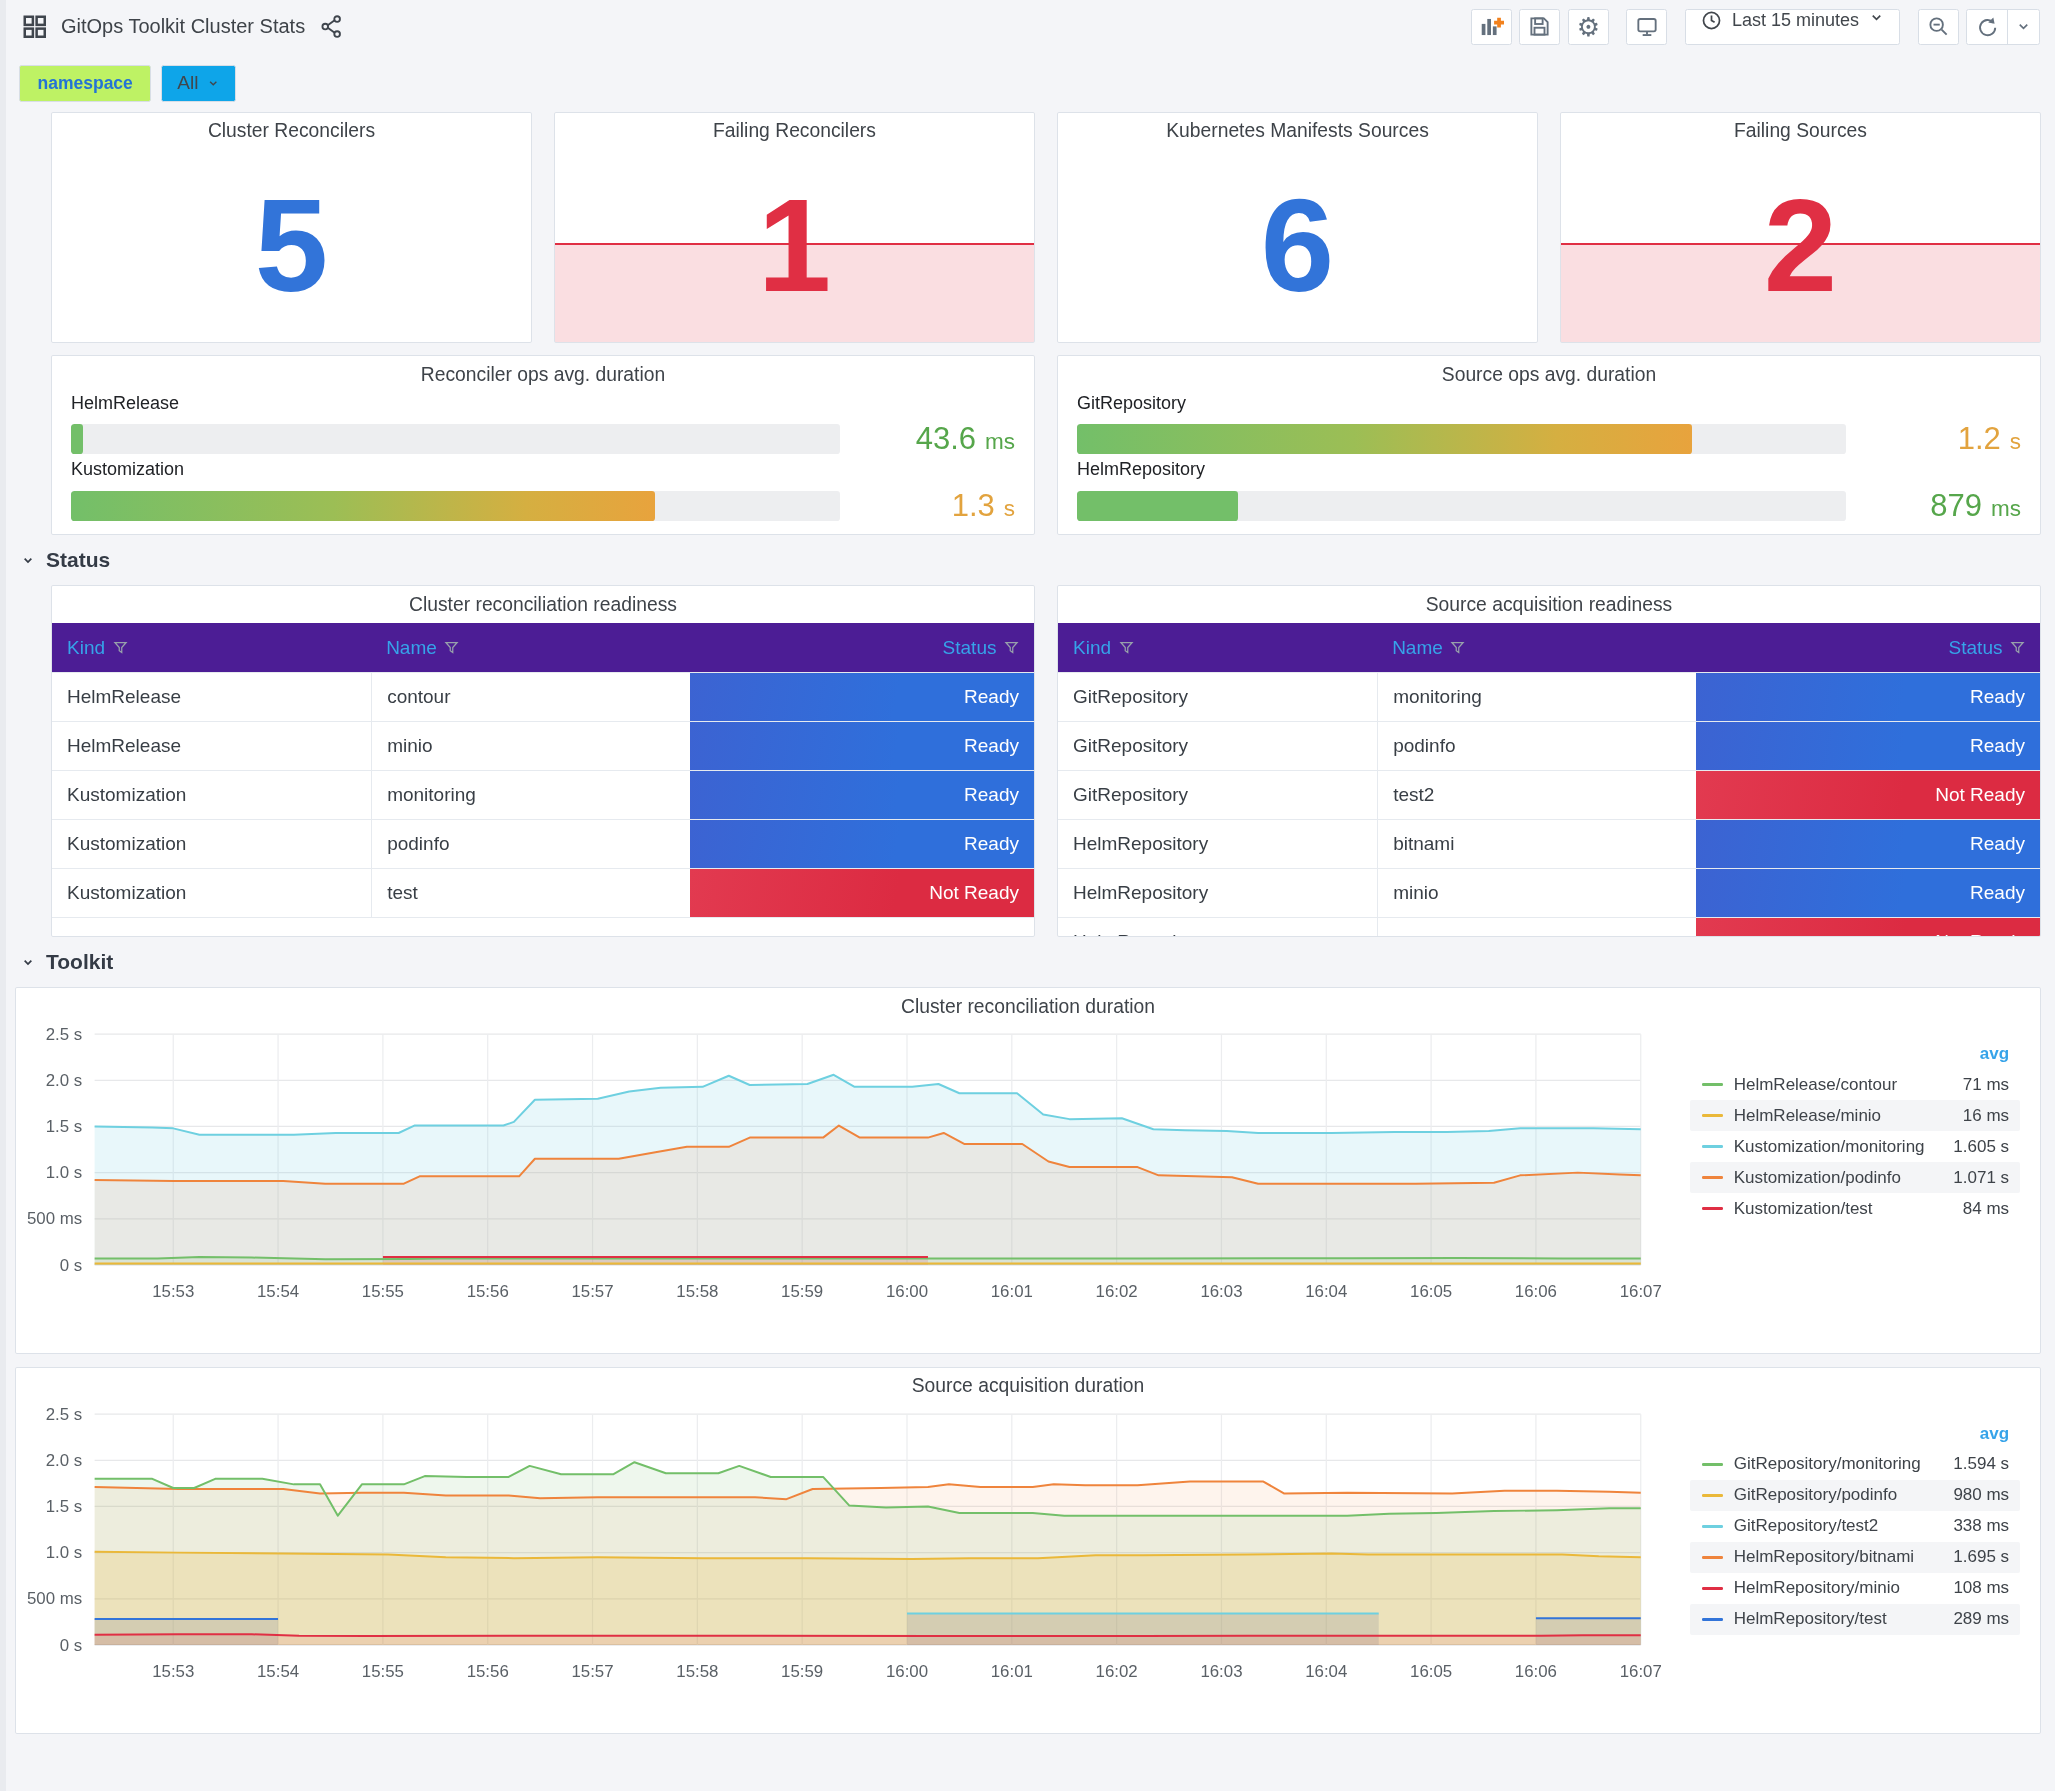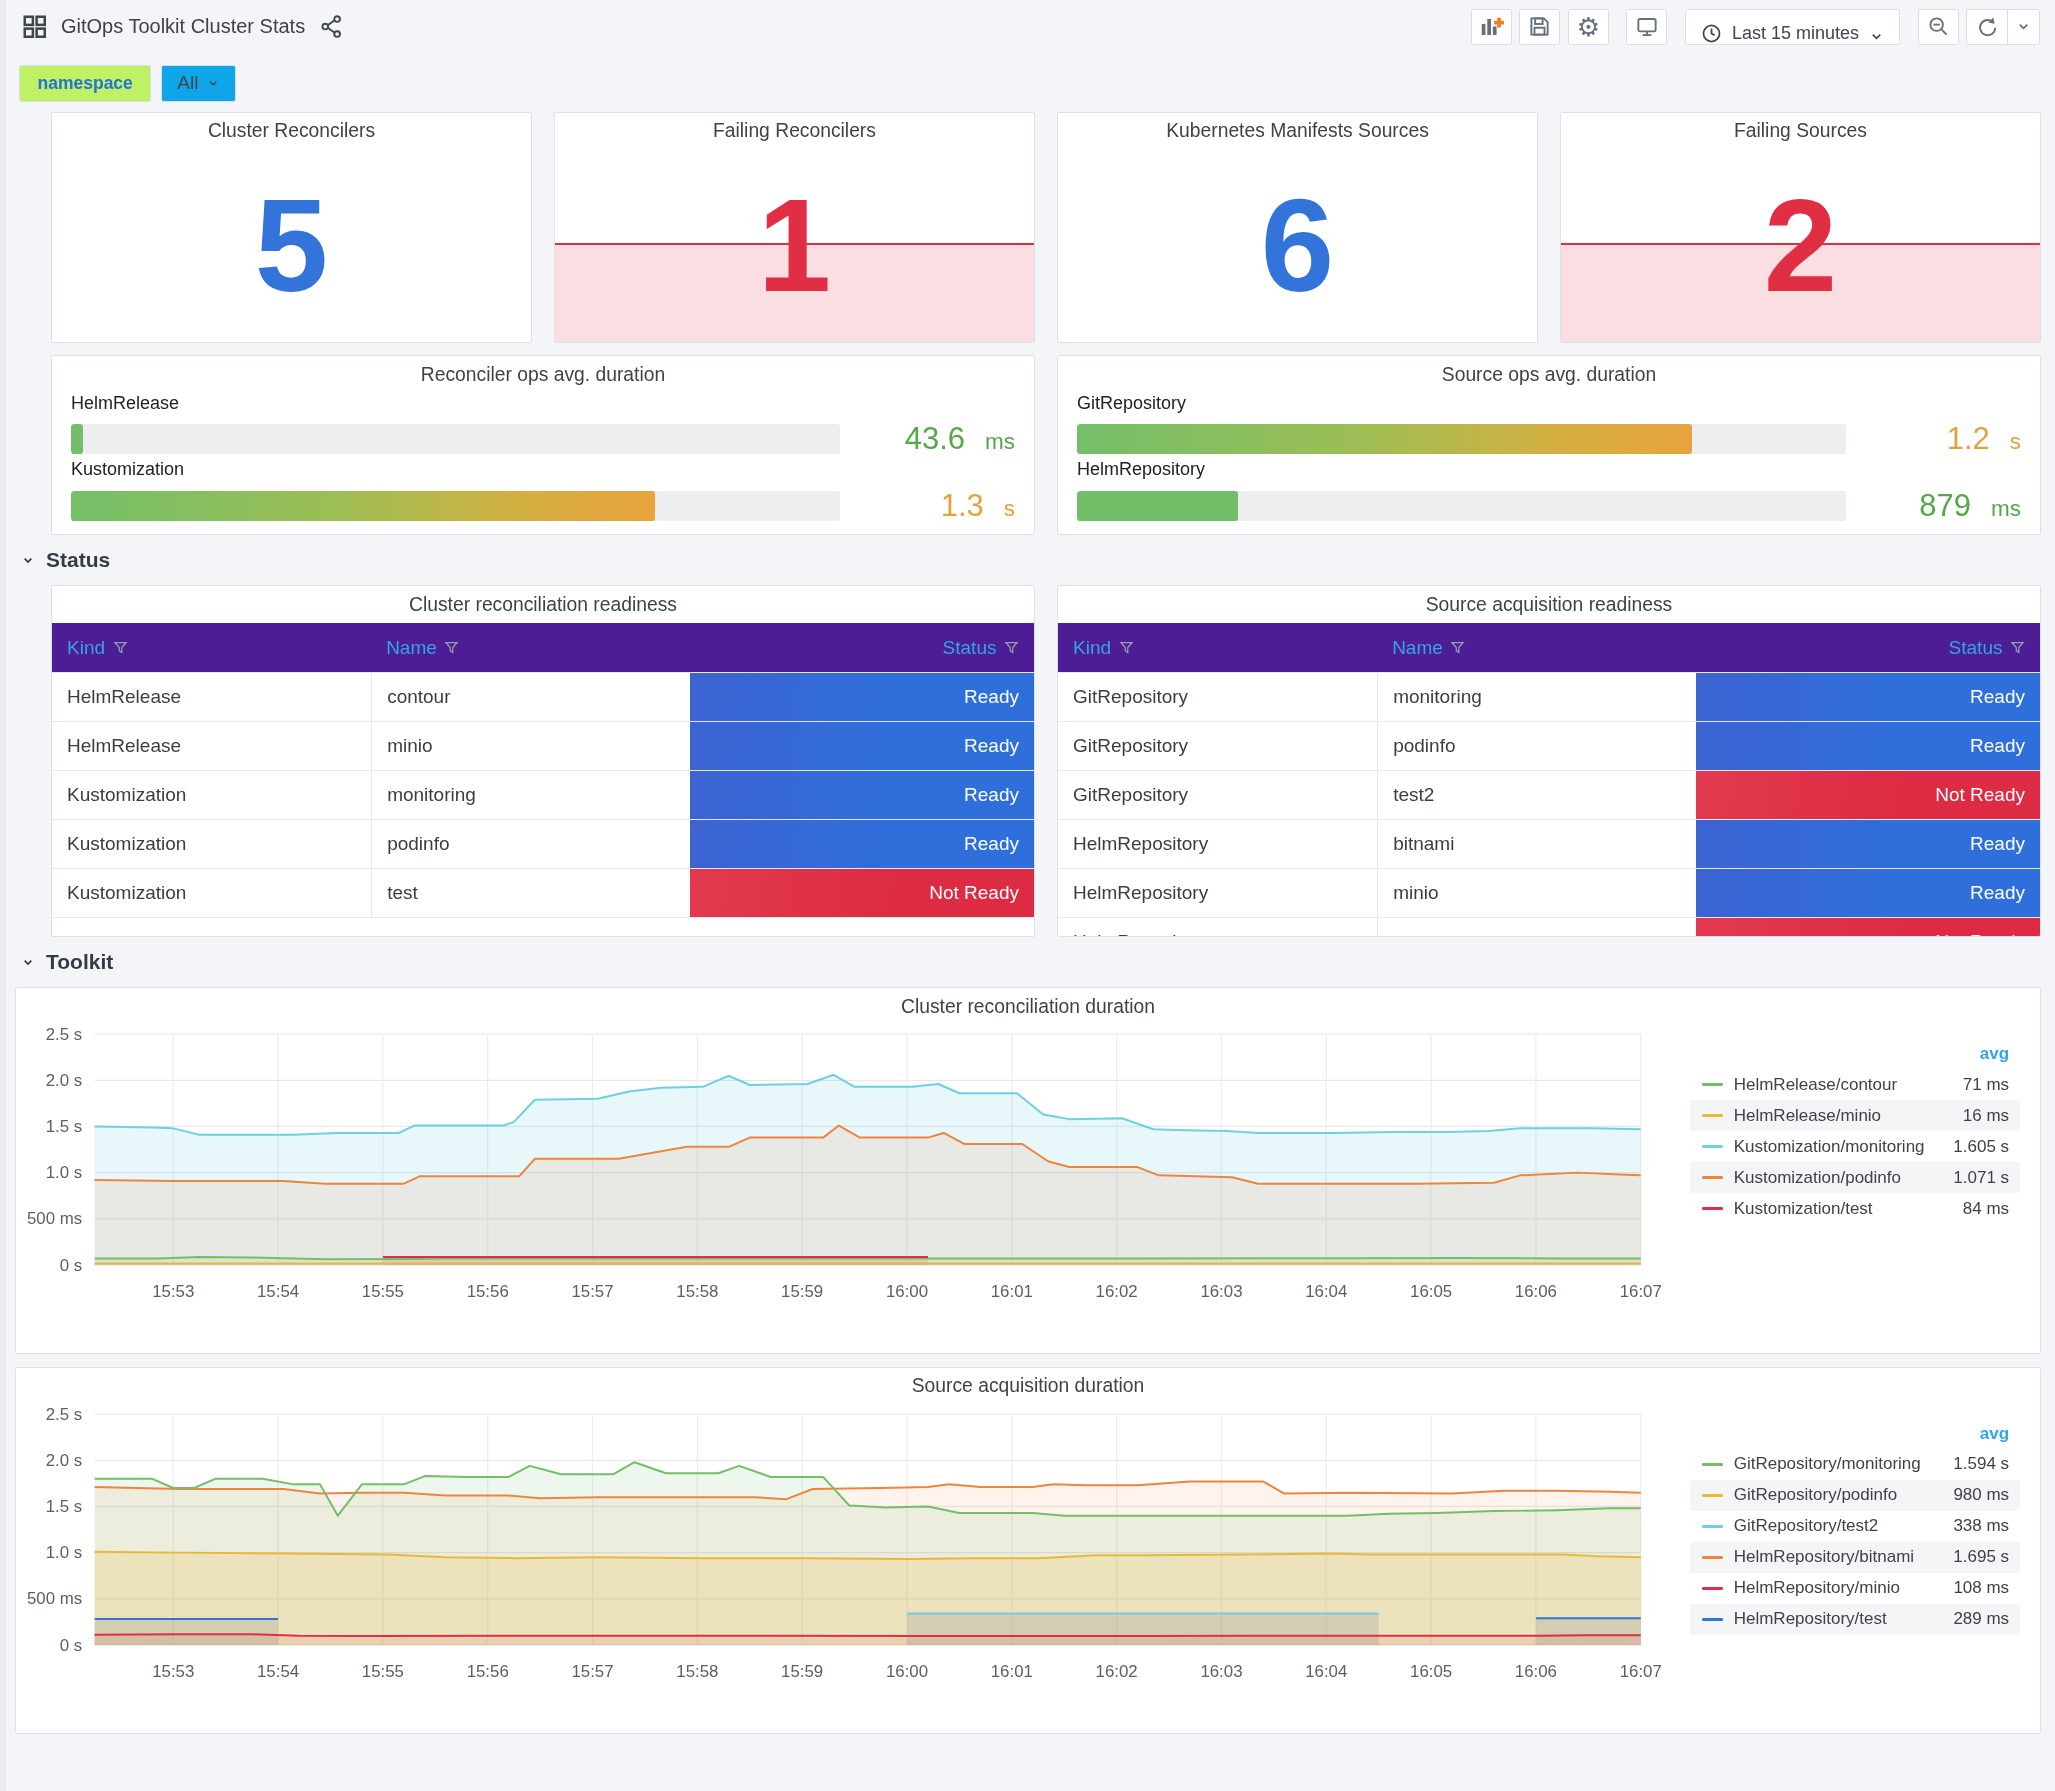--- a/index.html
+++ b/index.html
@@ -9,21 +9,21 @@
     background:#E9EBEF; }
 
   
   .topnav { display:flex; align-items:center; height:47px; padding:6.2px 16px 0 21px; }
   .nav-title { font-size:20px; font-weight:500; color:#3E4349; margin:0 13.7px 0 12.5px; }
   .spacer { flex:1; }
   .iconbtn { width:41px; height:36px; background:#FFFFFF; border:0.6px solid #D8DEE6;
     border-radius:2.5px; display:flex; align-items:center; justify-content:center; cursor:pointer; }
   .btn-group { display:flex; gap:7.5px; margin-right:17.5px; }
   .timepicker { height:36px; background:#FFFFFF; border:0.6px solid #D8DEE6; border-radius:2.5px;
-    display:flex; align-items:flex-end; gap:10px; padding:0 15px; margin-right:17.5px; font-size:18px;
+    display:flex; align-items:flex-start; gap:10px; padding:0 15px; margin-right:17.5px; font-size:18px;
     font-weight:500; color:#41464C; cursor:pointer; }
   .refresh-split { display:flex; height:36px; background:#fff; border:0.6px solid #D8DEE6;
     border-radius:2.5px; overflow:hidden; margin-left:7.5px; }
   .refresh-split .half { width:40px; display:flex; align-items:center; justify-content:center; cursor:pointer; }
   .refresh-split .half + .half { border-left:0.6px solid #D8DEE6; width:32px; }
 
   
   .submenu { display:flex; align-items:center; gap:10px; padding:17.5px 16px 10px 19px; }
   .var-label { height:37px; display:inline-flex; align-items:center; padding:0 17.5px;
     background:#bef264; border:0.6px solid #D8DEE6; border-radius:2.5px; color:#2473D5;
@@ -55,21 +55,21 @@
 
   
   .gauge-body { position:absolute; inset:35px 0 0 0; display:flex; flex-direction:column;
     justify-content:space-evenly; padding:0 19px 8.7px 19px; }
   .gauge-row { display:flex; flex-direction:column; gap:7.5px; }
   .gauge-label { font-size:18px; color:#202226; }
   .gauge-line { display:flex; align-items:center; gap:19px; }
   .track { flex:1; height:30px; background:#EDEEF0; border-radius:3.1px; position:relative; overflow:hidden; }
   .fill  { position:absolute; left:0; top:0; bottom:0; border-radius:3.1px; }
   .gauge-value { width:156px; text-align:right; font-size:31px; font-weight:500; white-space:nowrap; }
-  .gauge-value .unit { font-size:22.5px; margin-left:20px; }
+  .gauge-value .unit { font-size:22.5px; margin-left:9px; }
   .val-green  { color:#56A64B; }
   .val-orange { color:#E2A33E; }
 
   
   .table { position:absolute; inset:37px 0 0 0; display:flex; flex-direction:column; font-size:19px; }
   .thead { display:grid; grid-template-columns:32.5% 32.5% 35%; background:#4c1d95;
     height:49px; flex:0 0 49px; }
   .th { display:flex; align-items:center; gap:7.5px; padding:0 15px; color:#36A3E9; cursor:pointer; }
   .th.right { justify-content:flex-end; }
   .tr { display:grid; grid-template-columns:32.5% 32.5% 35%; height:49px; flex:0 0 49px;

